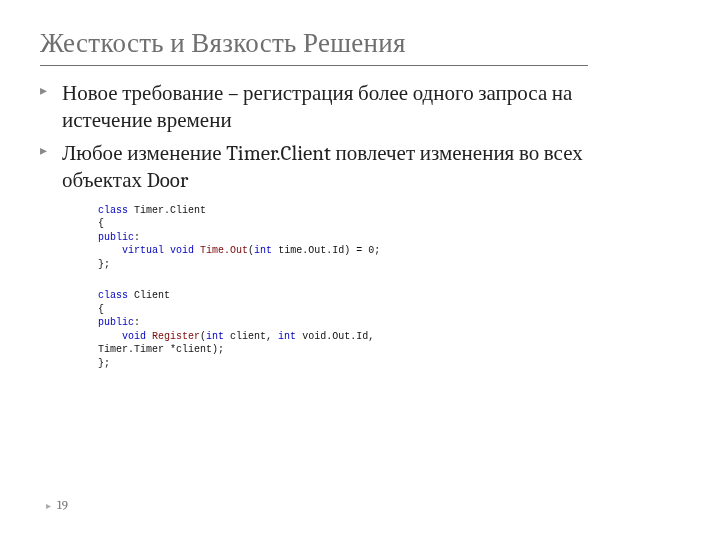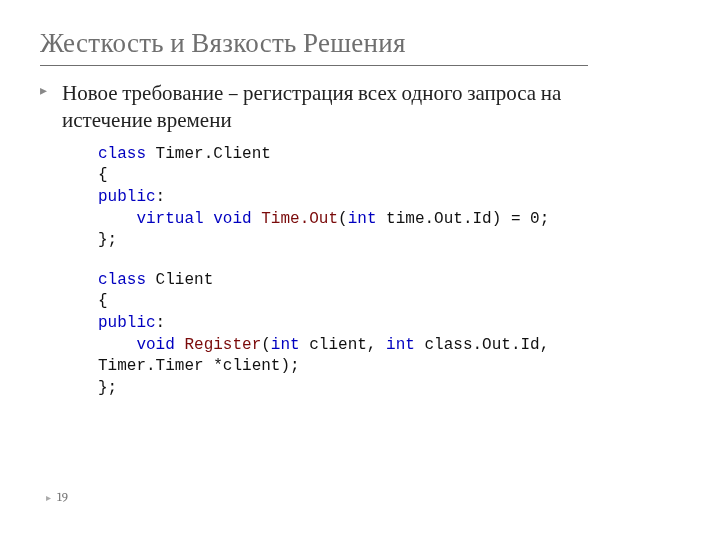--- a/index.html
+++ b/index.html
@@ -2,45 +2,46 @@
 <html><head>
 <meta charset="utf-8">
 <style>
   html,body{margin:0;padding:0;width:720px;height:540px;background:#fff;font-family:Georgia,'Times New Roman',serif;color:#2a2a2a}
   .slide{box-sizing:border-box;width:628px;height:540px;padding:28px 40px 16px 40px;position:relative}
   .title{font-size:27px;font-weight:400;color:#6f6f6f;margin:0 0 6px 0;letter-spacing:.3px;font-family:Cambria,Georgia,serif}
   .rule{border:none;border-top:1.5px solid #6f6f6f;margin:0 0 14px 0}
   ul.bullets{list-style:none;margin:0 0 10px 0;padding:0}
   ul.bullets>li{position:relative;padding-left:22px;font-size:21px;line-height:1.28;margin:0 0 6px 0;font-family:Cambria,Georgia,serif;color:#222}
   ul.bullets>li:before{content:"\25B8";position:absolute;left:0;top:2px;font-size:14px;color:#888}
-  .code{font-family:Consolas,'Courier New',monospace;font-size:16px;line-height:1.35;margin-left:58px;white-space:pre;color:#111}
+  .code{font-family:Consolas,'Courier New',monospace;font-size:10px;line-height:1.35;margin-left:58px;white-space:pre;color:#111}
   .kw{color:#0000c0}
   .fn{color:#7a0a0a}
-  .pagenum{position:absolute;left:46px;bottom:36px;font-size:13px;color:#777;font-family:Cambria,Georgia,serif}
+  .pagenum{position:absolute;left:46px;bottom:28px;font-size:13px;color:#777;font-family:Cambria,Georgia,serif}
   .pagenum:before{content:"\25B8";font-size:10px;color:#aaa;margin-right:6px}
   .codeblock{margin-bottom:18px}
 </style>
 </head>
 <body>
 
 <div class="slide">
   <h1 class="title">Жесткость и Вязкость Решения</h1>
   <hr class="rule">
 
   <ul class="bullets">
-    <li>Новое требование – регистрация всех одного запроса на истечение времени</li>
+    <li>Новое требование – регистрация более одного запроса на истечение времени</li>
+    <li>Любое изменение Timer.Client повлечет изменения во всех объектах Door</li>
   </ul>
 
   <div class="code codeblock"><span class="kw">class</span><span> Timer.Client</span>
 <span>{</span>
 <span class="kw">public</span><span>:</span>
 <span>    </span><span class="kw">virtual</span><span> </span><span class="kw">void</span><span> </span><span class="fn">Time.Out</span><span>(</span><span class="kw">int</span><span> time.Out.Id) = 0;</span>
 <span>};</span></div>
 
   <div class="code codeblock"><span class="kw">class</span><span> Client</span>
 <span>{</span>
 <span class="kw">public</span><span>:</span>
-<span>    </span><span class="kw">void</span><span> </span><span class="fn">Register</span><span>(</span><span class="kw">int</span><span> client, </span><span class="kw">int</span><span> class.Out.Id,</span>
+<span>    </span><span class="kw">void</span><span> </span><span class="fn">Register</span><span>(</span><span class="kw">int</span><span> client, </span><span class="kw">int</span><span> void.Out.Id,</span>
 <span>Timer.Timer *client);</span>
 <span>};</span></div>
 
   <div class="pagenum">19</div>
 </div>
 
 </body></html>

